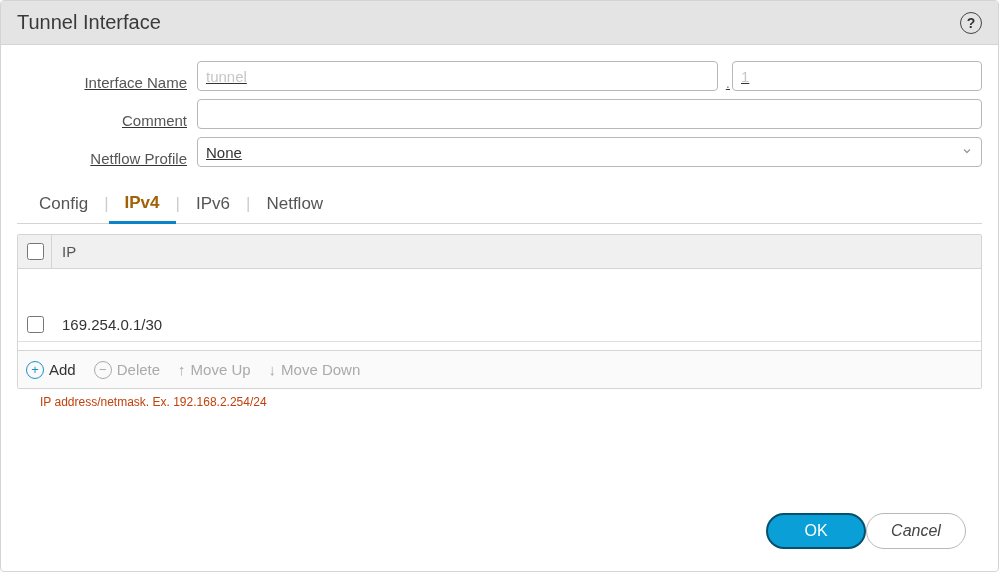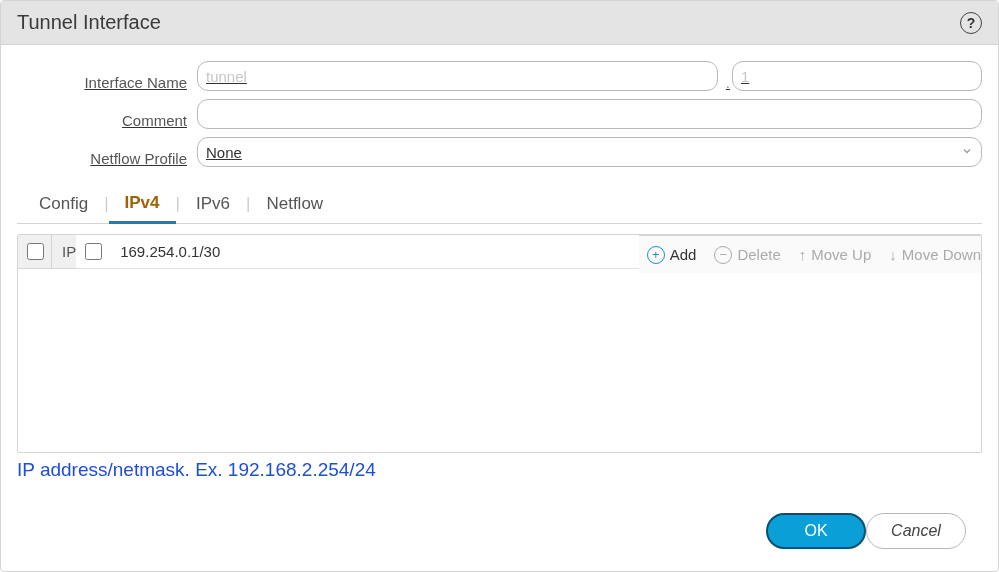--- a/index.html
+++ b/index.html
@@ -86,21 +86,21 @@
     width: 180px;
     text-align: right;
     padding-right: 10px;
     color: #555;
     font-size: 15px;
   }
   .form-row input[type=text],
   .form-row .select-wrap {
     height: 30px;
     border: 1px solid var(--border-dark);
-    border-radius: 11px;
+    border-radius: 4px;
     padding: 4px 8px;
     font-size: 15px;
     color: #333;
     background: #fff;
   }
   .iface-name { flex: 1; margin-right: 6px; color: #bbb; }
   .iface-dot { color: #888; margin: 0 2px; }
   .iface-num { width: 250px; color: #bbb; }
   .comment-input { flex: 1; }
   .select-wrap {
@@ -138,22 +138,22 @@
   .tab-sep {
     color: #ccc;
   }
 
   
   .ip-table {
     margin-top: 10px;
     border: 1px solid var(--border);
     border-radius: 2px;
     display: flex;
-    flex-direction: row;
-    height: 219px;
+    flex-direction: column;
+    height: 155px;
   }
   .tbl-head {
     display: flex;
     align-items: center;
     background: var(--table-header-bg);
     border-bottom: 1px solid var(--border);
     height: 34px;
   }
   .cbcell {
     width: 34px;
@@ -169,20 +169,21 @@
     accent-color: #2a80b9;
   }
   .hcell {
     padding-left: 10px;
     color: #555;
     font-size: 15px;
   }
   .tbl-body {
     flex: 1;
     overflow: auto;
+    margin-top: 39px;
   }
   .tbl-row {
     display: flex;
     align-items: center;
     height: 34px;
     border-bottom: 1px solid var(--row-border);
   }
   .tbl-row .cbcell { border-right: none; }
   .cell {
     padding-left: 10px;
@@ -218,22 +219,23 @@
     justify-content: center;
     font-size: 13px;
     line-height: 1;
   }
   .tbtn.add .circ { color: #1a93c7; }
   .tbtn.add { color: #333; }
   .tbtn .arrow { font-size: 15px; color: #aaa; }
 
   .hint {
     margin-top: 6px;
-    color: #1d4ed8;
-    font-size: 19px;
+    color: #c2410c;
+    font-size: 12px;
+    margin-left: 23px;
   }
 
   
   .dlg-footer {
     margin-top: auto;
     padding: 14px 16px 14px;
     display: flex;
     justify-content: flex-end;
   }
   .btn {

